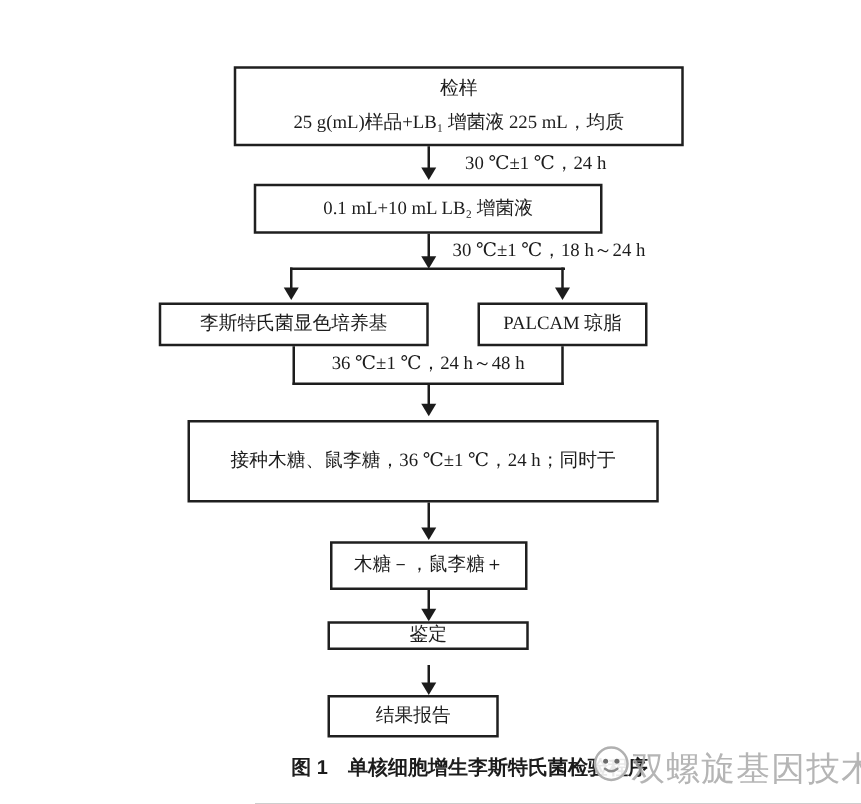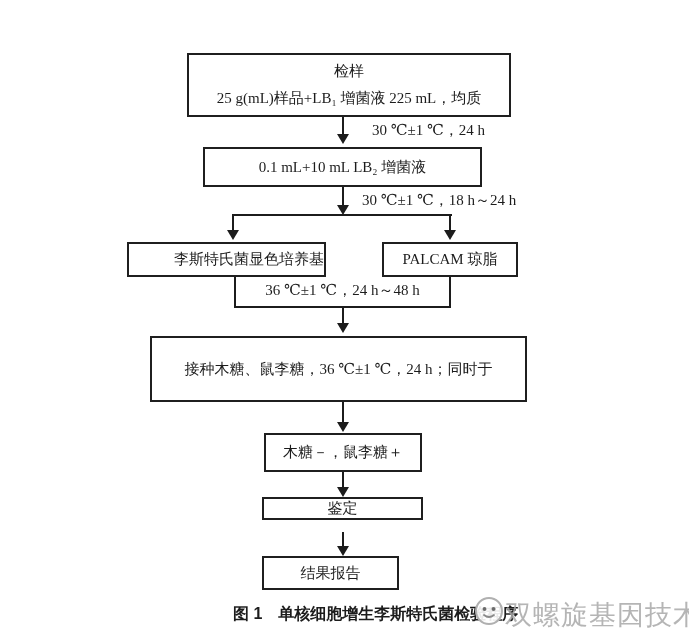--- a/index.html
+++ b/index.html
@@ -41,21 +41,21 @@
   .wm-logo { position:absolute; left:474px; top:596px; z-index:6; }
 </style>
 </head>
 <body>
 
 <div class="page">
 
 
   <div>
 
-    <div class="fbox" style="left:187px; top:53px; width:324px; height:64px;">
+    <div class="fbox" style="left:187px; top:53px; width:360px; height:64px;">
       <div>检样</div>
       <div>25 g(mL)样品+LB₁ 增菌液 225 mL，均质</div>
     </div>
 
     <div class="vl" style="left:342px; top:117px; height:19px;"></div>
     <div class="ah" style="left:337px; top:134px;"></div>
     <div class="ann" style="left:372px; top:121px;">30 ℃±1 ℃，24 h</div>
 
     <div class="fbox" style="left:203px; top:147px; width:279px; height:40px;text-align:center;">
       <div>0.1 mL+10 mL LB₂ 增菌液</div>
@@ -64,21 +64,21 @@
     <div class="vl" style="left:342px; top:187px; height:20px;"></div>
     <div class="ah" style="left:337px; top:205px;"></div>
     <div class="ann" style="left:362px; top:191px;">30 ℃±1 ℃，18 h～24 h</div>
 
     <div class="hl" style="left:232px; top:214px; width:220px;"></div>
     <div class="vl" style="left:232px; top:214px; height:18px;"></div>
     <div class="ah" style="left:227px; top:230px;"></div>
     <div class="vl" style="left:449px; top:214px; height:18px;"></div>
     <div class="ah" style="left:444px; top:230px;"></div>
 
-    <div class="fbox" style="left:127px; top:242px; width:199px; height:35px;align-items:flex-end;">
+    <div class="fbox" style="left:127px; top:242px; width:216px; height:35px;">
       <div>李斯特氏菌显色培养基</div>
     </div>
 
     <div class="fbox" style="left:382px; top:242px; width:136px; height:35px;">
       <div>PALCAM 琼脂</div>
     </div>
 
     <div class="vl" style="left:234px; top:277px; height:31px;"></div>
     <div class="vl" style="left:449px; top:277px; height:31px;"></div>
     <div class="hl" style="left:234px; top:306px; width:217px;"></div>

